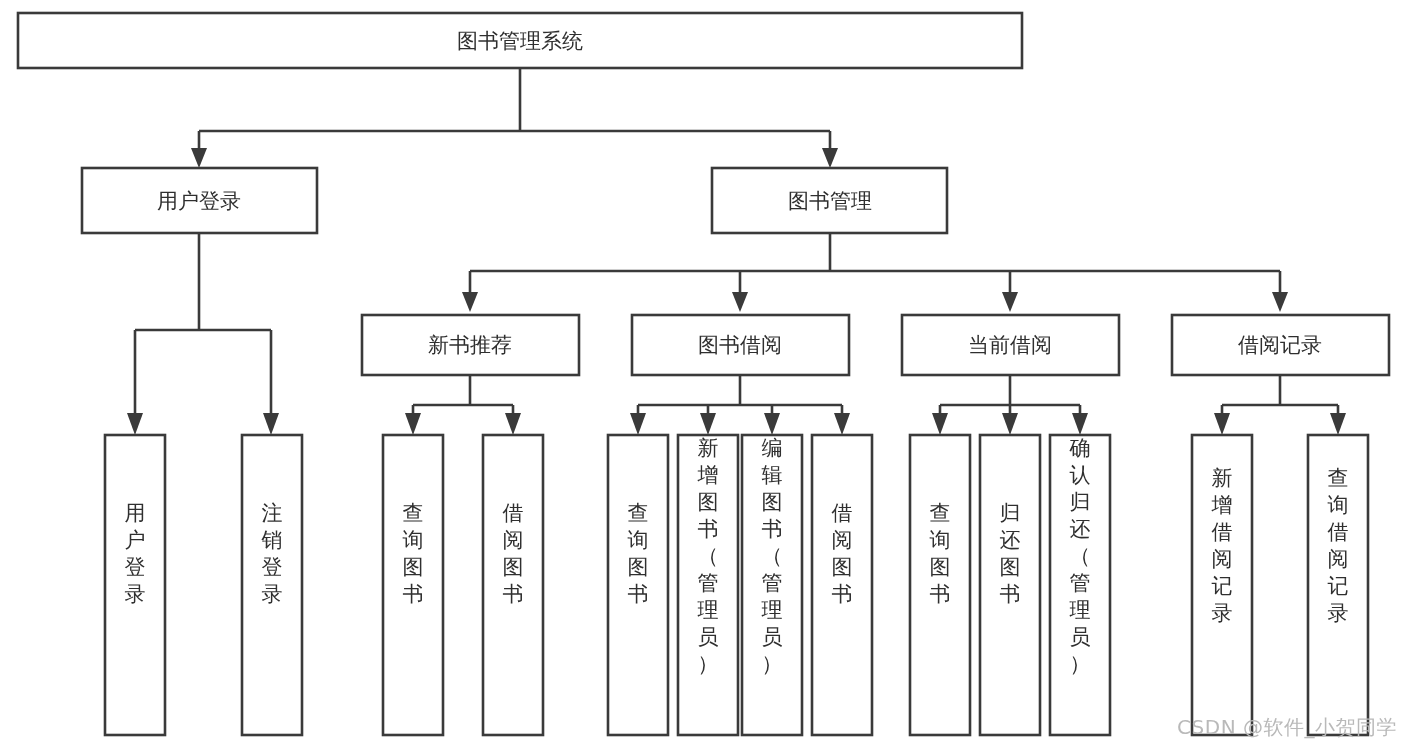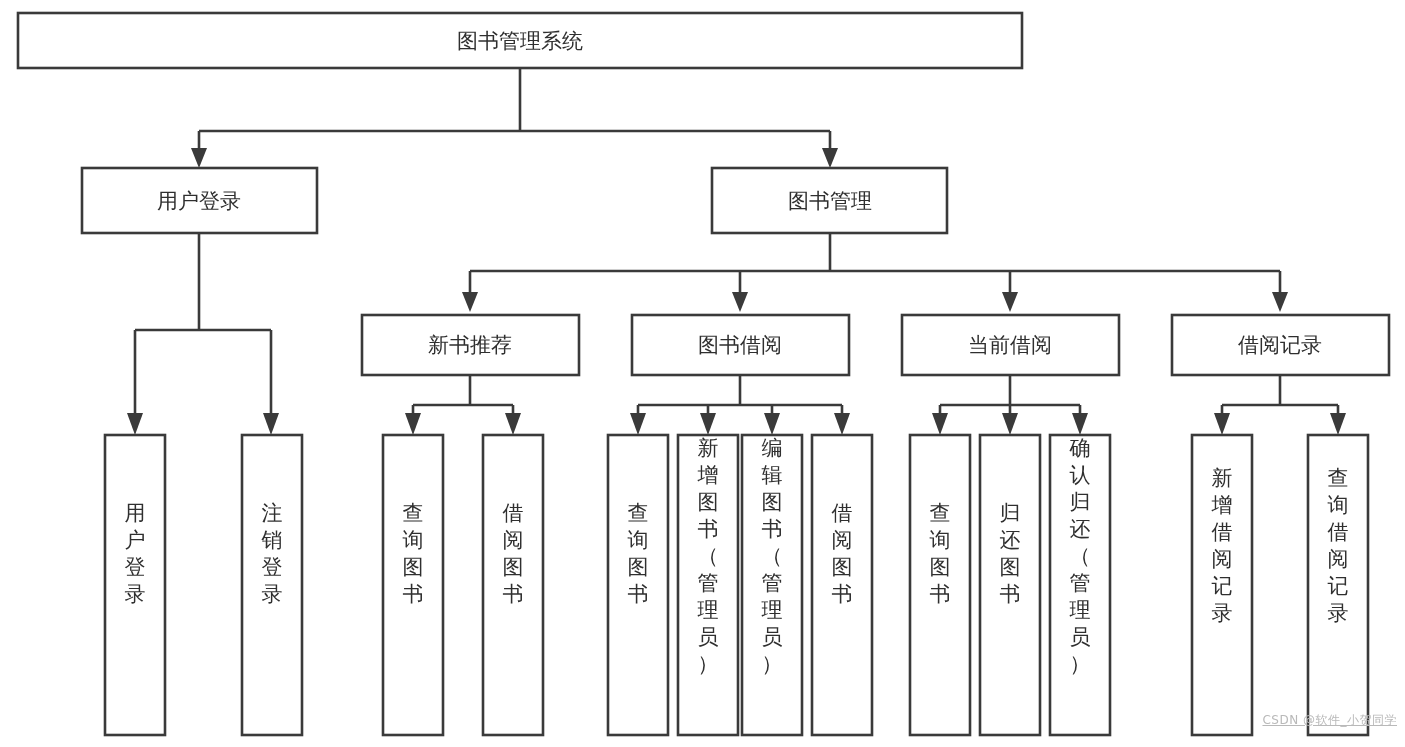--- a/index.html
+++ b/index.html
@@ -50,28 +50,27 @@
     fill: none;
     stroke-linecap: butt;
   }
   .arrow-head {
     fill: #3a3a3a;
     stroke: none;
   }
   .watermark {
     position: absolute;
     right: 8px;
-    bottom: 18px;
-    font-family: "DejaVu Sans", "Liberation Sans", sans-serif;
-    font-size: 12px;
+    bottom: 6px;
+    font-family: "DejaVu Sans", "Liberation Sans", sans-serif;
+    font-size: 20px;
     color: #b9b9b9;
     white-space: nowrap;
     letter-spacing: 0.5px;
     pointer-events: none;
-    text-decoration: underline;
   }
 </style>
 </head>
 <body>
 
 <div id="diagram-root">
 
   <svg id="tree-svg" viewBox="0 0 1405 747">
     <defs></defs>
 

